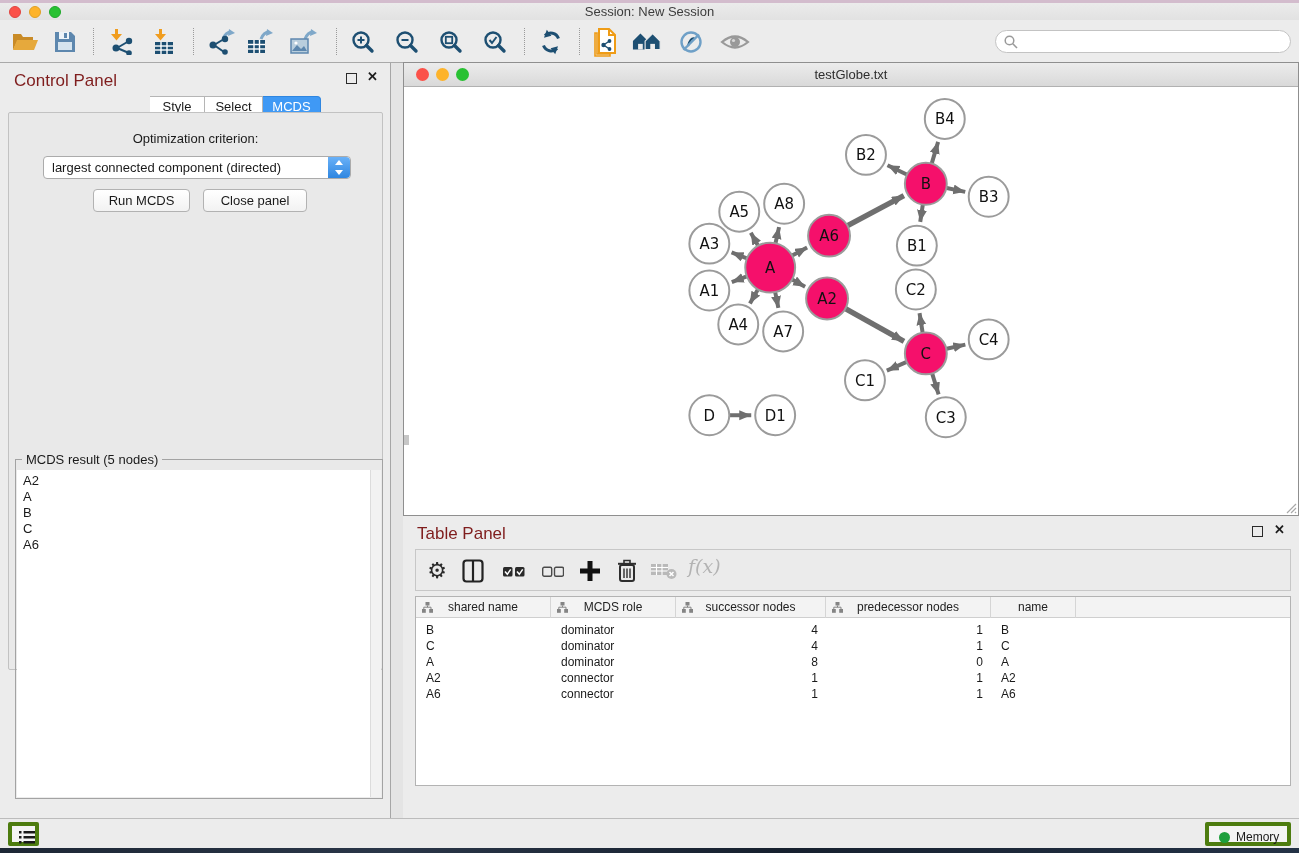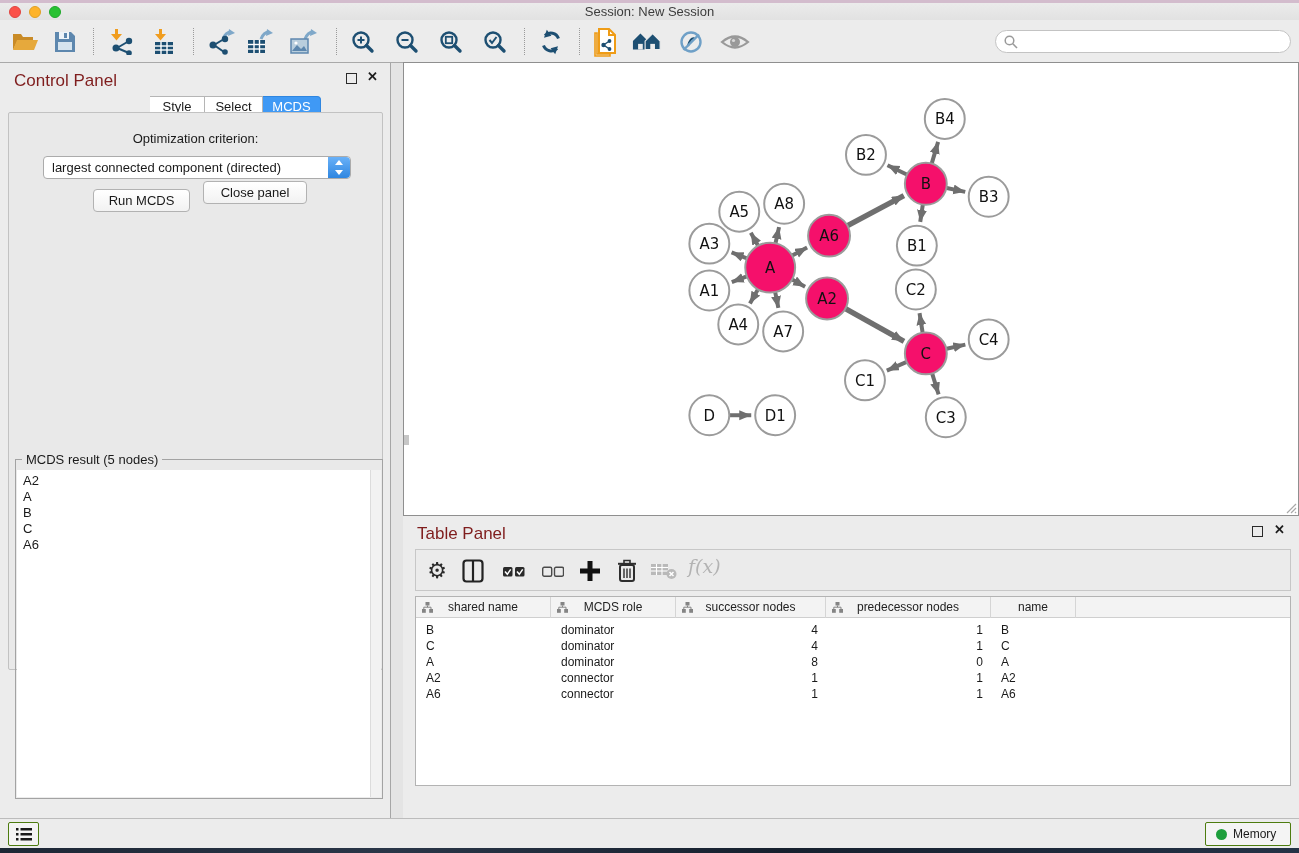--- a/index.html
+++ b/index.html
@@ -54,21 +54,21 @@
   .dropdown { position:absolute; left:34px; top:43px; width:308px; height:23px;
               background:#fff; border:1px solid #ababab; border-radius:4px; }
   .dropdown-text { position:absolute; left:8px; top:3px; font-size:13px; }
   .dropdown-stepper { position:absolute; right:0; top:0; width:22px; height:21px;
                       background:linear-gradient(#69b1f8,#2f86e0); border-radius:0 4px 4px 0; }
   .dropdown-stepper svg { position:absolute; left:5px; top:2px; }
   .btn { position:absolute; height:23px; background:linear-gradient(#ffffff,#f2f2f2);
          border:1px solid #b2b2b2; border-radius:4px; font-size:13px; text-align:center;
          line-height:21px; color:#1a1a1a; }
   .run-btn { left:84px; top:76px; width:97px; }
-  .closep-btn { left:194px; top:68px; width:104px; }
+  .closep-btn { left:194px; top:76px; width:104px; }
 
   .result-box { position:absolute; left:6px; top:346px; width:368px; height:340px;
                 border:1px solid #a3a3a3; }
   .result-label { position:absolute; left:6px; top:-8px; background:#e9e9e9;
                   padding:0 4px; font-size:13px; }
   .result-list { position:absolute; left:1px; top:10px; right:1px; bottom:1px;
                  background:#fff; overflow:hidden; }
   .result-scroll { position:absolute; right:0px; top:0px; bottom:0; width:11px;
                    background:#f2f2f2; border-left:1px solid #dcdcdc; }
   .mcds-item { font-size:13px; line-height:16px; padding-left:6px; }
@@ -116,21 +116,21 @@
   .tcell.c2, .tcell.c3 { text-align:right; padding-right:8px; }
   .tcell.c4 { padding-left:10px; }
 
   .tp-tabs { left:269px; top:273px; }
   .w92{width:92px} .w93{width:93px} .w104{width:104px} .w75{width:75px}
 
   
   .statusbar { position:absolute; left:0; top:818px; width:1299px; height:30px;
                background:#ececec; border-top:1px solid #bcbcbc; }
   .sb-btn { position:absolute; top:3px; height:24px; background:#f4f4f4;
-            border:1px solid #4d7c0f; border-radius:2px; }
+            border:4px solid #4d7c0f; border-radius:2px; }
   .list-btn { left:8px; width:31px; }
   .list-btn svg { position:absolute; left:7px; top:4px; }
   .memory-btn { right:8px; width:86px; }
   .memory-dot { position:absolute; left:10px; top:6px; width:11px; height:11px;
                 border-radius:50%; background:#1d9e3c; }
   .memory-text { position:absolute; left:27px; top:4px; font-size:12px; }
   .bottom-strip { position:absolute; left:0; top:848px; width:1299px; height:5px;
                   background:linear-gradient(90deg,#1d2735,#2a3648 30%,#16202e 60%,#243246); }
 </style>
 </head>
@@ -338,20 +338,26 @@
               <div class="mcds-item">C</div>
               <div class="mcds-item">A6</div>
             </div>
           <div class="result-scroll"></div>
         </div>
       </div>
     </div>
   </div>
 
   <div class="netwin">
+    <div class="net-titlebar">
+      <span class="net-tl red"></span>
+      <span class="net-tl yellow"></span>
+      <span class="net-tl green"></span>
+      <div class="net-title">testGlobe.txt</div>
+    </div>
     <div class="net-canvas">
       <svg viewBox="0 0 894 429">
           <defs>
             <marker id="arw" markerWidth="13" markerHeight="11" refX="12" refY="5" orient="auto" markerUnits="userSpaceOnUse">
               <path d="M0,0 L12,5 L0,10 Z" fill="#6F6F6F"></path>
             </marker>
           </defs>
           <line x1="344.5" y1="189.1" x2="327.5" y2="195.5" stroke="#6F6F6F" stroke-width="4" marker-end="url(#arw)"></line>
           <line x1="386.2" y1="192.0" x2="401.0" y2="200.1" stroke="#6F6F6F" stroke-width="4" marker-end="url(#arw)"></line>
           <line x1="344.6" y1="172.6" x2="327.3" y2="165.8" stroke="#6F6F6F" stroke-width="4" marker-end="url(#arw)"></line>

